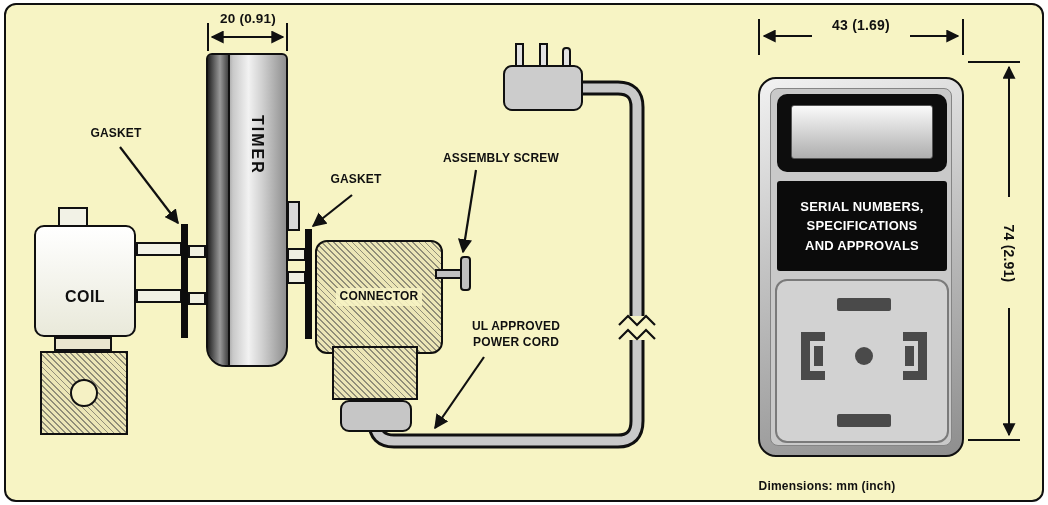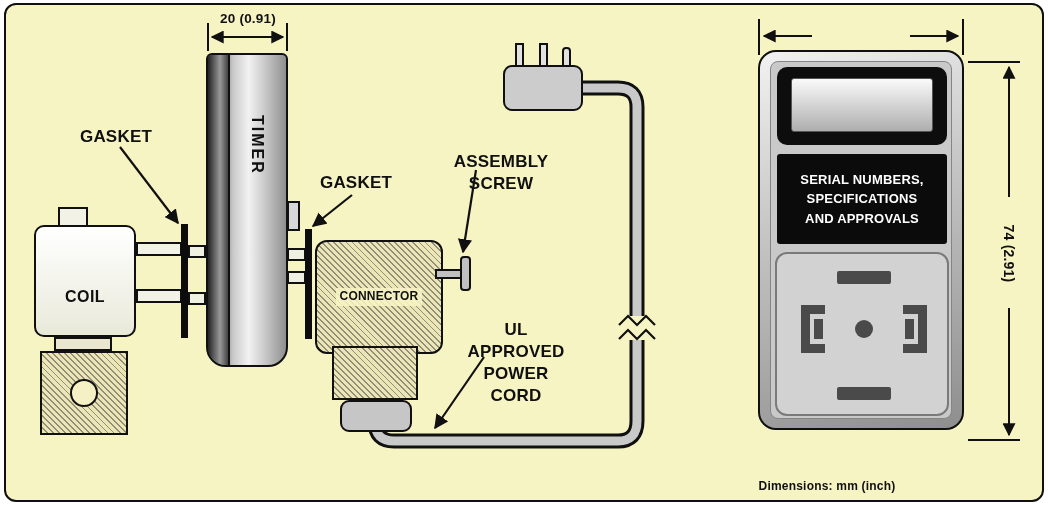--- a/index.html
+++ b/index.html
@@ -2,21 +2,21 @@
 <html><head>
 <meta charset="utf-8">
 <style>
   * { margin:0; padding:0; box-sizing:border-box; }
   html,body { background:#ffffff; }
   body { font-family:"Liberation Sans", sans-serif; color:#101010; }
   .frame { position:relative; width:1048px; height:505px; background:#ffffff; overflow:hidden; }
   .canvas { position:absolute; left:4px; top:3px; right:4px; bottom:3px;
             background:#f7f4c4; border:2.5px solid #101010; border-radius:12px; }
   .abs { position:absolute; }
-  .label { font-weight:bold; color:#101010; font-size:17px; letter-spacing:.2px;
+  .label { font-weight:bold; color:#101010; font-size:12px; letter-spacing:.2px;
            text-align:center; line-height:1.3; }
   .prelines { white-space:pre-line; }
   .outlined { border:2px solid #101010; }
   .outlined-thick { border:2.5px solid #101010; }
   .hatch { background-color:#ece6b6;
            background-image:repeating-linear-gradient(45deg,
              rgba(70,70,70,0) 0px, rgba(70,70,70,0) 3px,
              rgba(70,70,70,0.55) 3px, rgba(70,70,70,0.55) 4.3px); }
   .flexc { display:flex; align-items:center; justify-content:center; }
   svg.layer { position:absolute; left:0; top:0; pointer-events:none; }
@@ -78,22 +78,23 @@
     <div class="abs outlined" style="left:556px;top:42px;width:9px;height:22px;border-radius:4px;background:#e2e2e2;"></div>
     <div class="abs outlined-thick" style="left:497px;top:60px;width:80px;height:46px;border-radius:9px;background:#cccccc;"></div>
 
     <div class="abs label" style="left:60px;top:121px;width:100px;">GASKET</div>
     <div class="abs label" style="left:300px;top:167px;width:100px;">GASKET</div>
     <div class="abs label prelines" style="left:450px;top:314px;width:120px;">UL APPROVED
 POWER CORD</div>
     <div class="abs label" style="left:420px;top:146px;width:150px;">ASSEMBLY SCREW</div>
     <div class="abs label" style="left:196px;top:5px;width:92px;font-size:13.5px;">20 (0.91)</div>
 
+    <div class="abs label" style="left:790px;top:11px;width:130px;font-size:14px;">43 (1.69)</div>
 
-    <div class="abs" style="left:752px;top:45px;width:206px;height:380px;border:2.5px solid #101010;border-radius:18px;background:linear-gradient(160deg,#f2f2f2 0%,#c6c6c6 40%,#8e8e8e 100%);">
+    <div class="abs" style="left:752px;top:72px;width:206px;height:380px;border:2.5px solid #101010;border-radius:18px;background:linear-gradient(160deg,#f2f2f2 0%,#c6c6c6 40%,#8e8e8e 100%);">
       <div class="abs" style="left:10px;top:9px;right:10px;bottom:9px;background:#c9c9c9;border:1px solid #858585;border-radius:8px;"></div>
       <div class="abs" style="left:17px;top:15px;width:170px;height:78px;background:#0d0d0d;border-radius:10px;">
         <div class="abs" style="left:14px;top:11px;width:142px;height:54px;border:1px solid #555555;border-radius:3px;background:linear-gradient(180deg,#fafafa,#aeaeae);"></div>
       </div>
       <div class="abs flexc" style="left:17px;top:102px;width:170px;height:90px;background:#0b0b0b;border-radius:3px;">
         <span class="label prelines" style="color:#ffffff;font-size:13px;line-height:1.5;">SERIAL NUMBERS,
 SPECIFICATIONS
 AND APPROVALS</span>
       </div>
       <div class="abs" style="left:15px;top:200px;width:174px;height:164px;background:#d2d2d2;border:2px solid #7a7a7a;border-radius:12px;">

